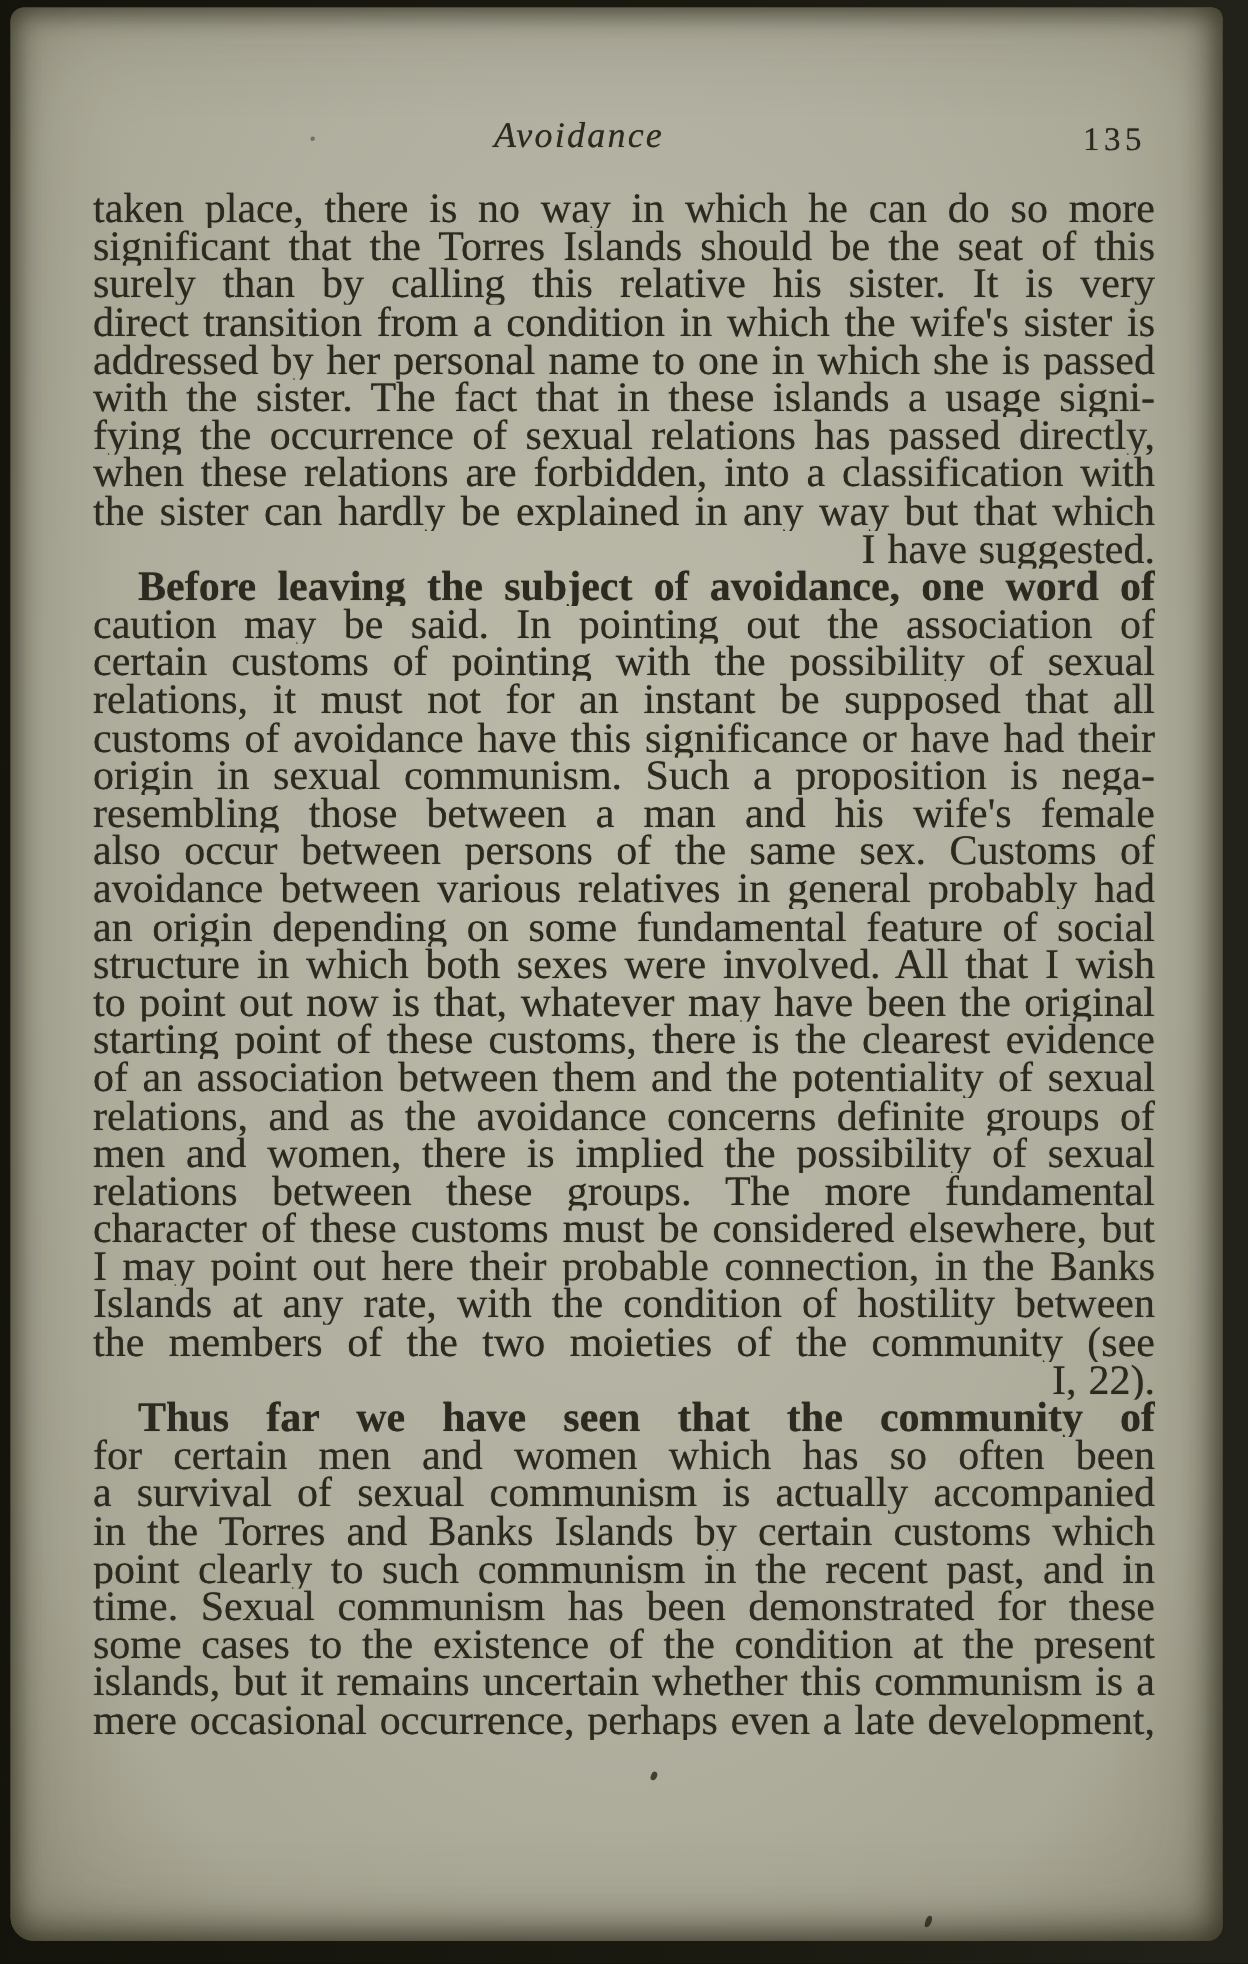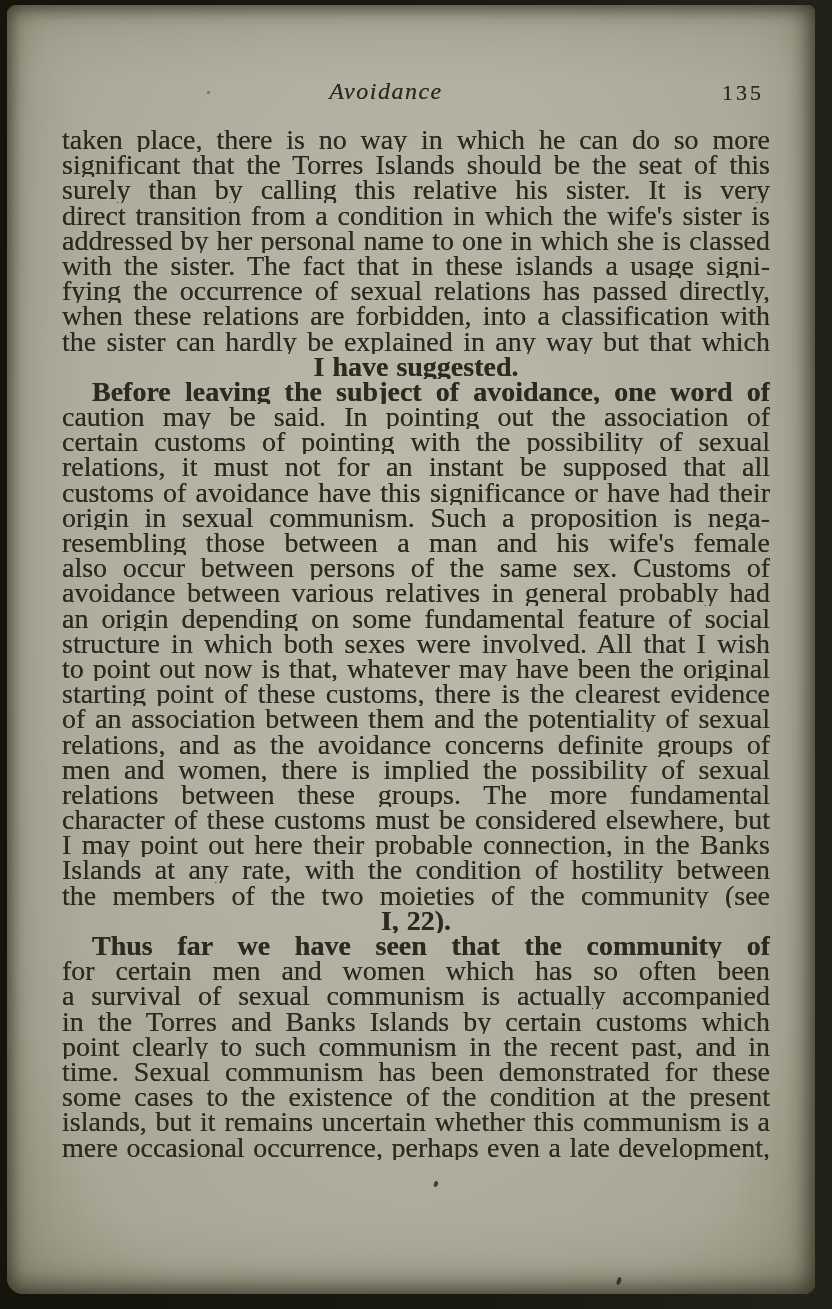--- a/index.html
+++ b/index.html
@@ -54,21 +54,21 @@
   }
   .body-text {
     margin-top:5px;
     font-size:28px;
     line-height:25.2px;
     text-align:justify;
     word-spacing:1px;
   }
   .line { height:25.2px; overflow:hidden; }
   .line::after { content:""; display:inline-block; width:100%; height:0; }
-  .line.short { text-align:center;font-weight:bold; }
+  .line.short { text-align:right; }
   .line.short::after { content:none; }
   .line.indent { text-indent:30px;font-weight:bold; }
   .speck {
     position:absolute;
     background:rgba(38,36,26,.8);
     border-radius:50% 50% 60% 40%;
   }
   .speck-1 { left:200px; top:86px;  width:3px; height:3px; opacity:.55; }
   .speck-2 { left:427px; top:1176px; width:4px; height:6px; transform:rotate(18deg); }
   .speck-3 { left:610px; top:1272px; width:4px; height:8px; transform:rotate(14deg); border-radius:60% 40% 70% 30%; }
@@ -86,21 +86,21 @@
         <div class="page-number">135</div>
       </div>
 
       <div class="body-text">
 
       <div class="paragraph">
             <div class="line">taken place, there is no way in which he can do so more</div>
             <div class="line">significant that the Torres Islands should be the seat of this</div>
             <div class="line">surely than by calling this relative his sister. It is very</div>
             <div class="line">direct transition from a condition in which the wife's sister is</div>
-            <div class="line">addressed by her personal name to one in which she is classed</div>
+            <div class="line">addressed by her personal name to one in which she is passed</div>
             <div class="line">with the sister. The fact that in these islands a usage signi-</div>
             <div class="line">fying the occurrence of sexual relations has passed directly,</div>
             <div class="line">when these relations are forbidden, into a classification with</div>
             <div class="line">the sister can hardly be explained in any way but that which</div>
             <div class="line short">I have suggested.</div>
           </div>
           <div class="paragraph">
             <div class="line indent">Before leaving the subject of avoidance, one word of</div>
             <div class="line">caution may be said. In pointing out the association of</div>
             <div class="line">certain customs of pointing with the possibility of sexual</div>

